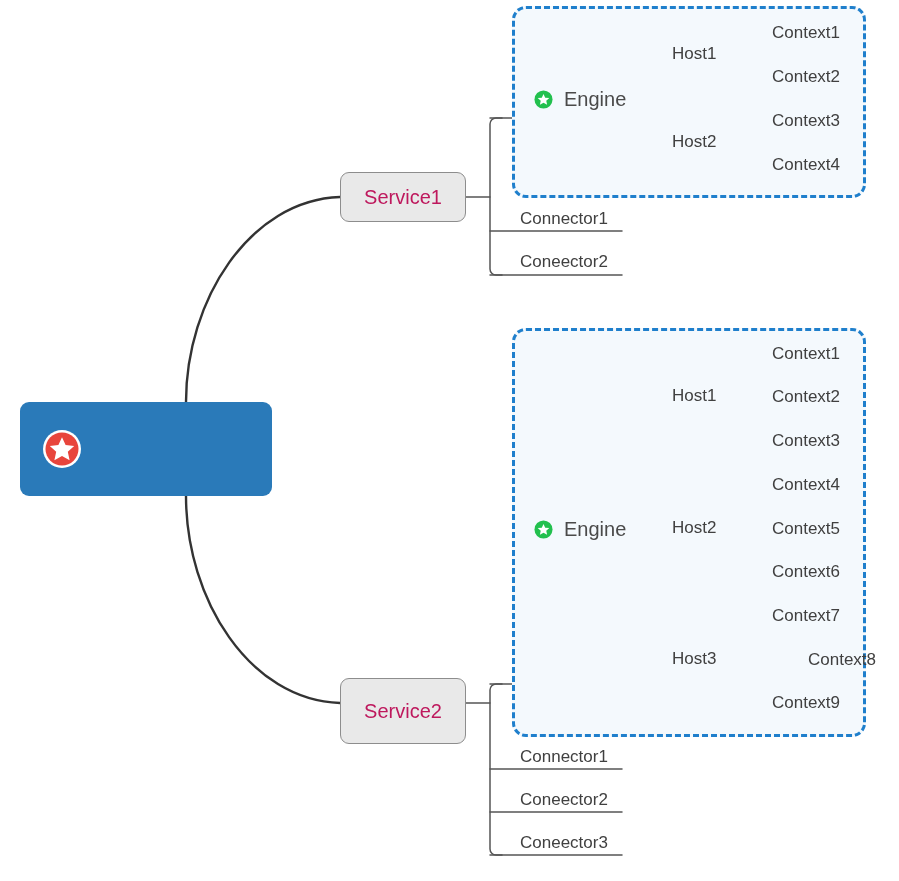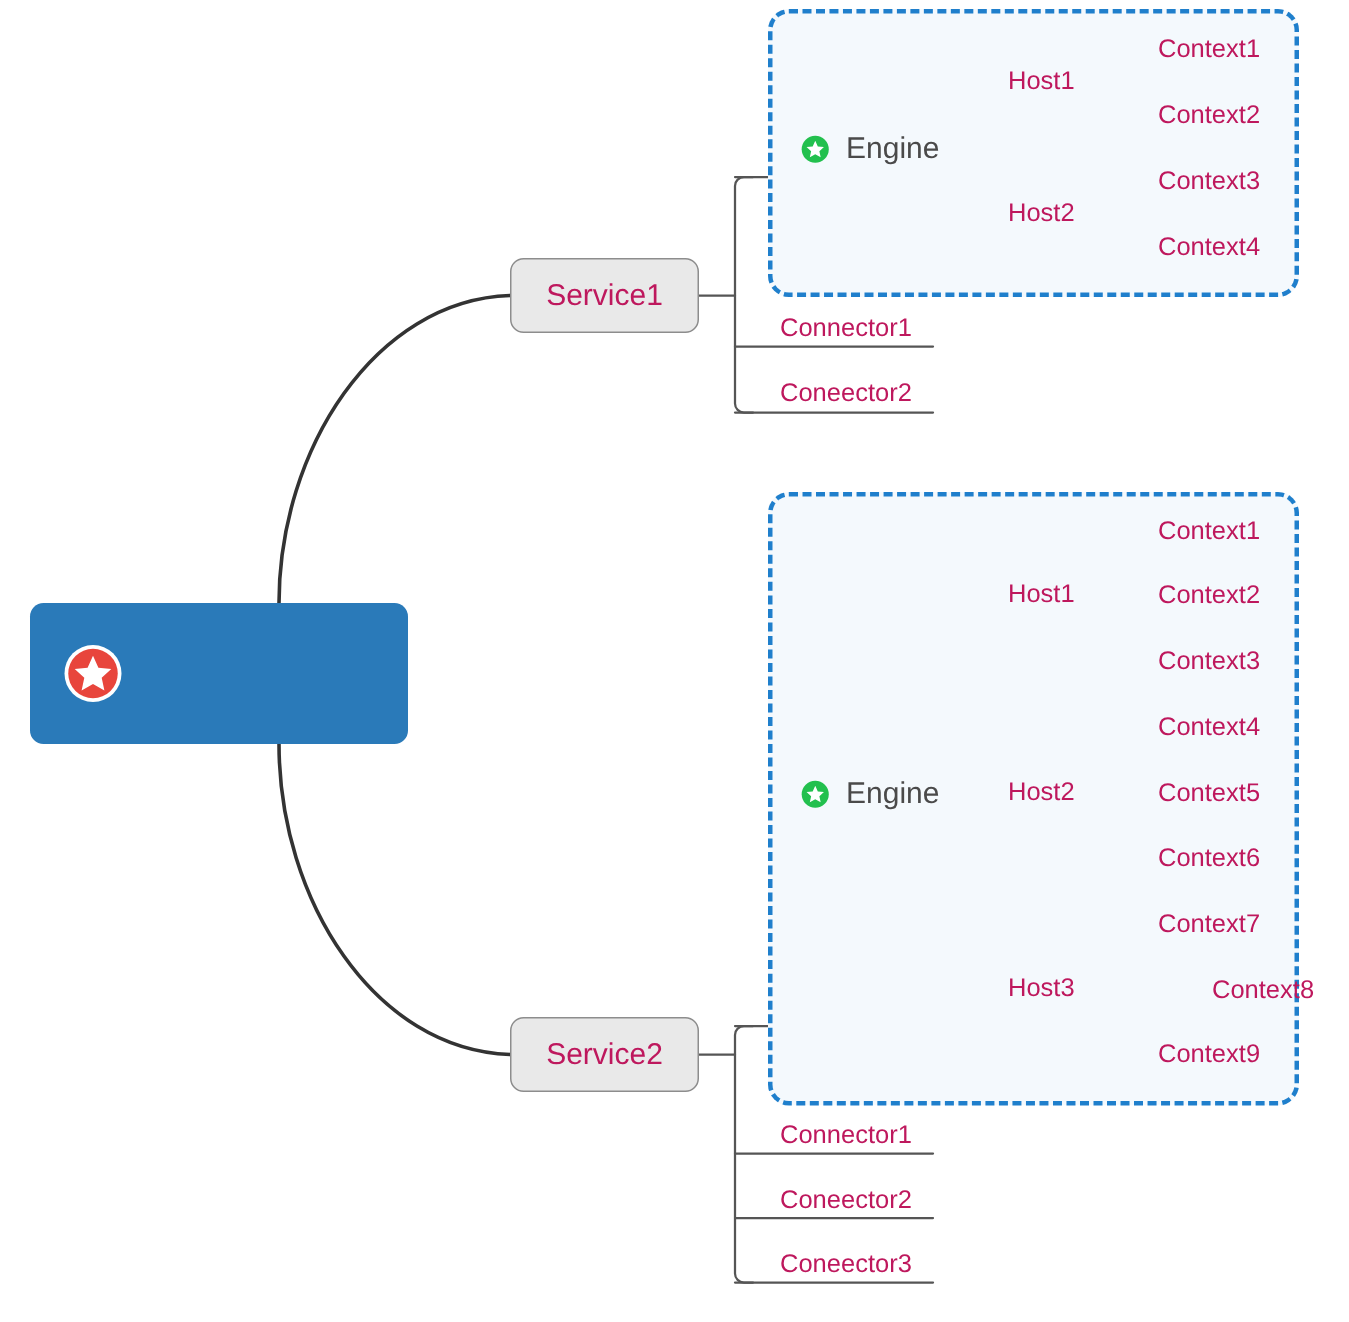--- a/index.html
+++ b/index.html
@@ -25,21 +25,21 @@
   }
   .group-box {
     position: absolute;
     border: 3px dashed #1f7fcc;
     border-radius: 14px;
     background: #f4f9fd;
     box-sizing: border-box;
   }
   .node-label {
     position: absolute;
-    color: #be185d;
+    color: #404040;
     font-size: 17px;
     line-height: 1;
     white-space: nowrap;
   }
   .root-node {
     position: absolute;
     background: #2a7ab9;
     border-radius: 9px;
     display: flex;
     align-items: center;
@@ -158,21 +158,21 @@
         <circle cx="20" cy="20" r="16.5" fill="#e8453c"></circle>
         <path fill="#ffffff" d="M20 8.2 L23.6 16.1 L32.2 17.0 L25.8 22.8 L27.6 31.3 L20 27.0 L12.4 31.3 L14.2 22.8 L7.8 17.0 L16.4 16.1 Z"></path>
       </svg>
     </span>
   </div>
 
   <div class="service-node" style="left:340px; top:172px; width:126px; height:50px;">
     <span class="service-text">Service1</span>
   </div>
 
-  <div class="service-node" style="left:340px; top:678px; width:126px; height:50px;justify-content:center;">
+  <div class="service-node" style="left:340px; top:678px; width:126px; height:66px;justify-content:center;">
     <span class="service-text">Service2</span>
   </div>
 
   <div class="engine-node" style="left:534px; top:89px;">
     <span>
       <svg class="icon-svg" width="19" height="19" viewBox="0 0 40 40" xmlns="http://www.w3.org/2000/svg">
         <circle cx="20" cy="20" r="19" fill="#22c04e"></circle>
         <path fill="#ffffff" d="M20 8.2 L23.6 16.1 L32.2 17.0 L25.8 22.8 L27.6 31.3 L20 27.0 L12.4 31.3 L14.2 22.8 L7.8 17.0 L16.4 16.1 Z"></path>
       </svg>
     </span>

